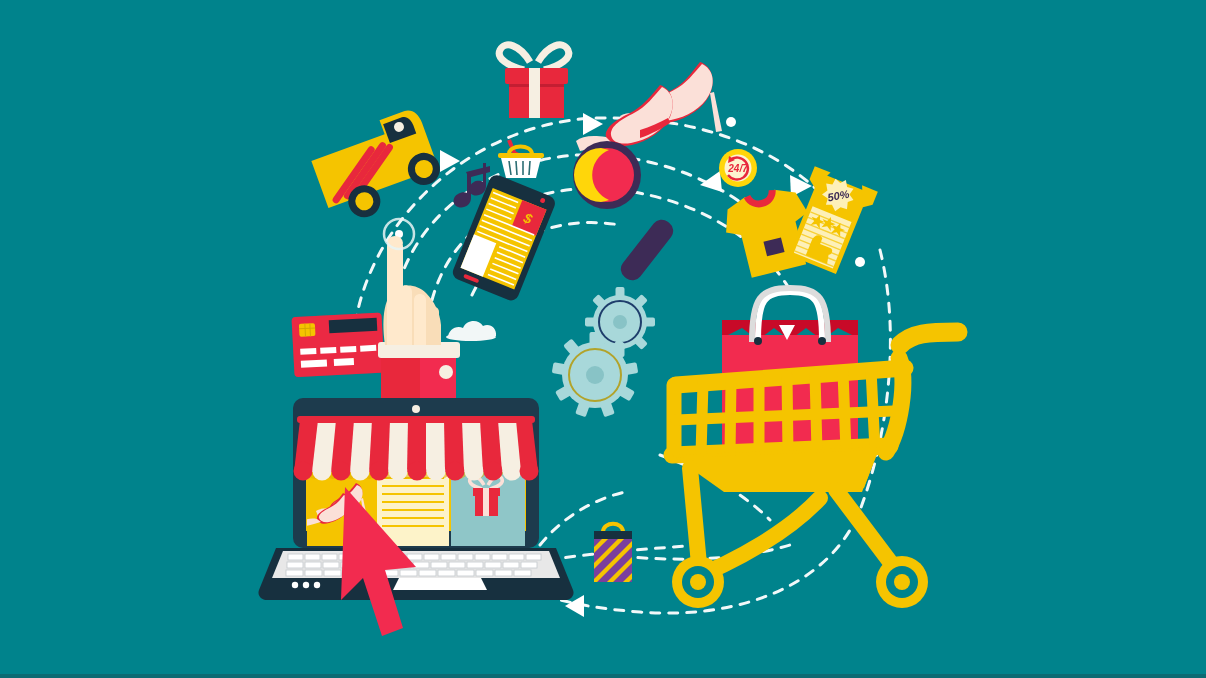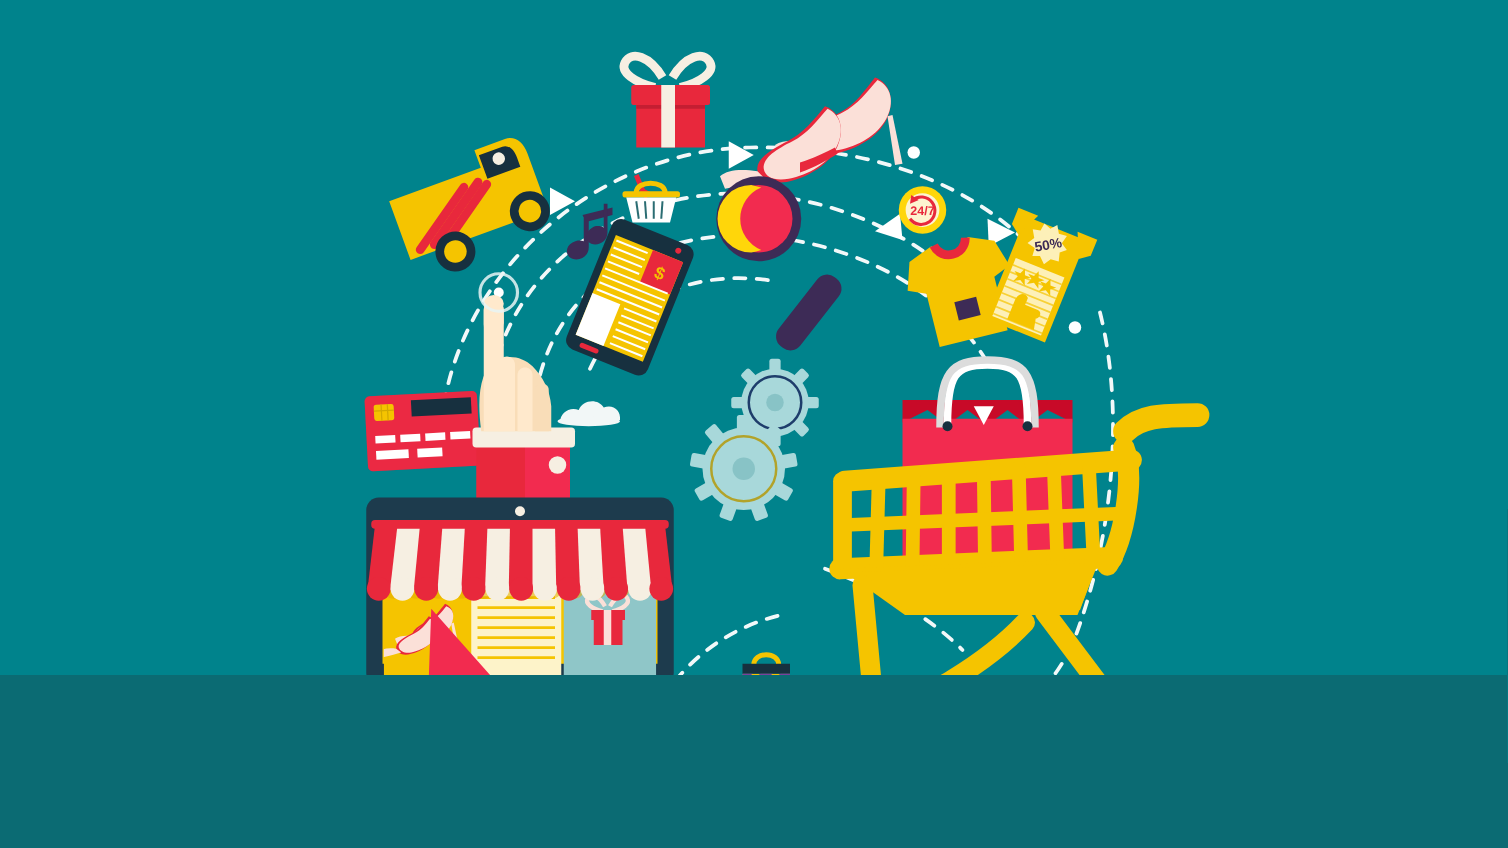--- a/index.html
+++ b/index.html
@@ -6,22 +6,23 @@
     margin: 0;
     padding: 0;
     background: #0b6b73;
   }
   body {
     font-family: "Liberation Sans", sans-serif;
   }
   #stage {
     position: relative;
     width: 1206px;
-    height: 540px;
+    height: 674px;
     overflow: hidden;
+    font-style: italic;
   }
   #stage svg {
     display: block;
     width: 1206px;
     height: 678px;
   }
   .lbl {
     font-family: "Liberation Sans", sans-serif;
     font-weight: bold;
   }

